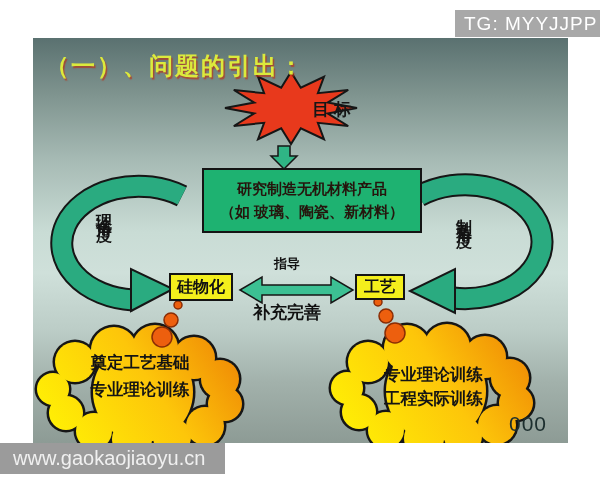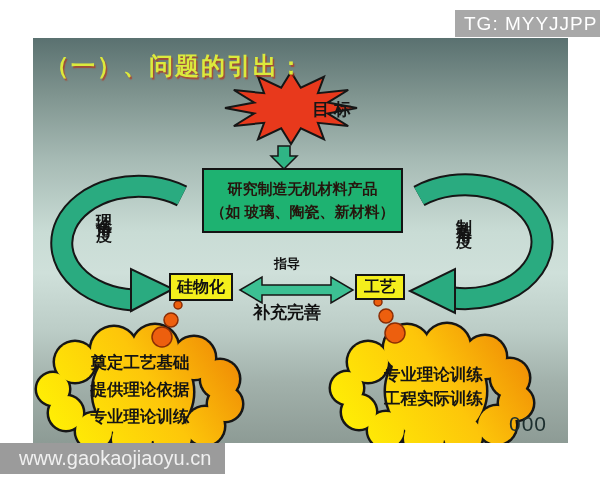--- a/index.html
+++ b/index.html
@@ -9,21 +9,21 @@
             color:#ffffff;font-size:19px;line-height:27px;padding-left:9px;box-sizing:border-box;
             letter-spacing:1px;}
   .slide{position:absolute;left:33px;top:38px;width:535px;height:405px;
          background:linear-gradient(180deg,#5a7170 0%,#7f948f 14%,#a6bab4 30%,#c9dcd5 48%,
                     #cfe0da 58%,#bccdc7 72%,#a2b1ab 85%,#8d9b95 100%);}
   .shapes{position:absolute;left:0;top:0;}
   .abs{position:absolute;}
   .slide-title{left:12px;top:12px;font-size:24px;font-weight:bold;color:#dcea3c;
                letter-spacing:2px;text-shadow:1.5px 1.5px 1px rgba(190,45,15,0.65);white-space:nowrap;}
   .goal-label{left:198px;top:60px;width:120px;text-align:right;font-size:17px;font-weight:bold;color:#161616;}
-  .research-box{left:169px;top:130px;width:201px;height:65px;background:#1eb271;border:2px solid #141414;
+  .research-box{left:169px;top:130px;width:220px;height:65px;background:#1eb271;border:2px solid #141414;
                 box-sizing:border-box;display:flex;flex-direction:column;justify-content:center;
                 align-items:center;gap:4px;}
   .research-box span{font-size:15px;font-weight:bold;color:#26150d;white-space:nowrap;}
   .vlabel{writing-mode:vertical-rl;text-orientation:upright;font-size:16px;font-weight:600;
           color:#131313;letter-spacing:4px;white-space:nowrap;}
   .vlabel-left{left:60px;top:162px;}
   .vlabel-right{left:420px;top:168px;}
   .node{background:#f4ef1c;border:2px solid #141414;box-sizing:border-box;display:flex;
         align-items:center;justify-content:center;font-size:16px;font-weight:bold;color:#111;}
   .node-left{left:136px;top:235px;width:64px;height:28px;text-align:center;}
@@ -31,21 +31,21 @@
   .relation{text-align:center;font-weight:bold;color:#111;white-space:nowrap;}
   .relation-top{left:214px;top:217px;width:80px;font-size:13px;}
   .relation-bottom{left:204px;top:263px;width:100px;font-size:17px;}
   .cloud-text{text-align:center;font-weight:bold;color:#141414;}
   .cloud-text span{display:block;white-space:nowrap;}
   .cloud-text-left{left:22px;top:311px;width:170px;font-size:16.5px;line-height:27px;}
   .cloud-text-right{left:313px;top:324px;width:175px;font-size:16.5px;line-height:24px;}
   .page-number{left:476px;top:374px;font-family:Liberation Sans, sans-serif;font-size:21px;
                color:#1c2e2e;letter-spacing:1px;}
   .site-watermark{position:absolute;left:0;top:443px;width:225px;height:31px;background:#9b9b9b;
-                  color:#f0f0f0;font-size:20px;line-height:31px;padding-left:19px;box-sizing:border-box;}
+                  color:#f0f0f0;font-size:20px;line-height:31px;padding-left:13px;box-sizing:border-box;}
 </style>
 </head>
 <body>
 
 <div class="stage">
 
   <div class="tg-badge">TG: MYYJJPP</div>
 
   <div class="slide">
 
@@ -172,21 +172,20 @@
     <div class="abs vlabel vlabel-right">制造角度</div>
 
     <div class="abs node node-left">硅物化</div>
     <div class="abs node node-right">工艺</div>
 
     <div class="abs relation relation-top">指导</div>
     <div class="abs relation relation-bottom">补充完善</div>
 
     <div class="abs cloud-text cloud-text-left">
       <span>奠定工艺基础</span>
-      <span>提供理论依据</span>
       <span>专业理论训练</span>
     </div>
 
     <div class="abs cloud-text cloud-text-right">
       <span>专业理论训练</span>
       <span>工程实际训练</span>
     </div>
 
     <div class="abs page-number">000</div>
   </div>

